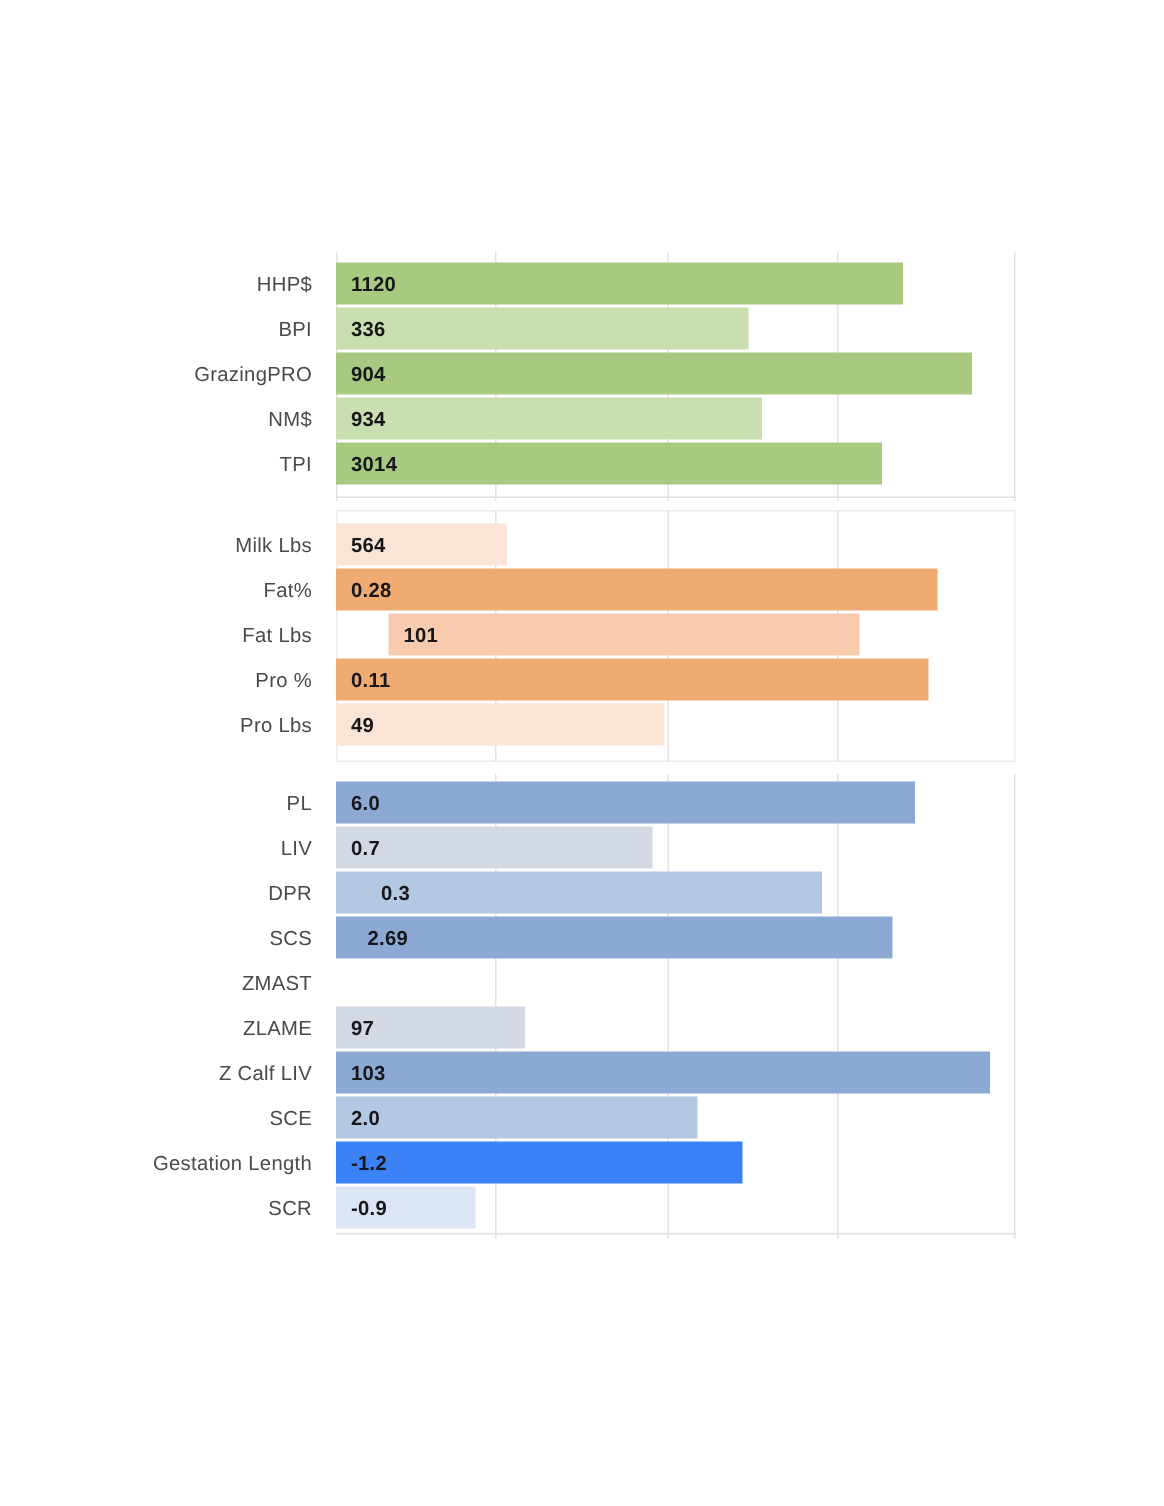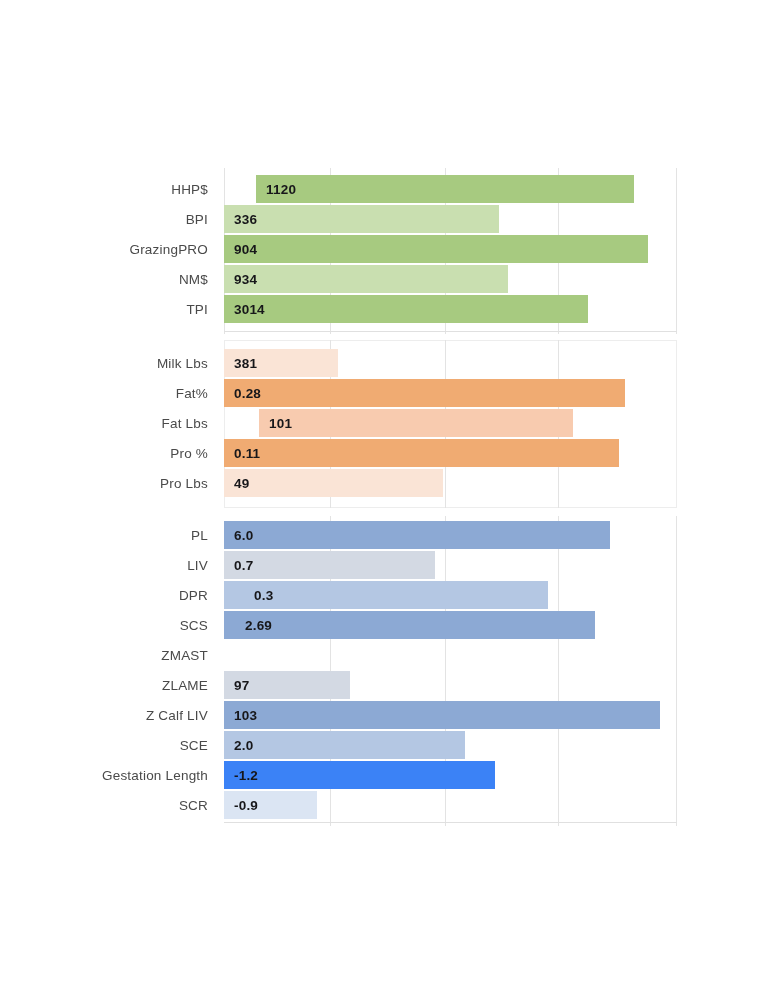--- a/index.html
+++ b/index.html
@@ -73,21 +73,21 @@
         <div class="gridline" style="left:106px;"></div>
         <div class="gridline" style="left:221px;"></div>
         <div class="gridline" style="left:334px;"></div>
         <div class="gridline" style="left:452px;"></div>
       </div>
       <div class="rows">
 
         <div class="row">
           <div class="row-label">HHP$</div>
           <div class="bar-track">
-            <div class="bar" style="width:83.4%;background:#a7ca80;margin-left:32px;">
+            <div class="bar" style="width:83.4%;background:#a7ca80;">
               <span class="bar-value">1120</span>
             </div>
           </div>
         </div>
 
         <div class="row">
           <div class="row-label">BPI</div>
           <div class="bar-track">
             <div class="bar" style="width:60.7%;background:#c9dfb0;text-align:right;">
               <span class="bar-value">336</span>
@@ -134,21 +134,21 @@
         <div class="gridline" style="left:106px;"></div>
         <div class="gridline" style="left:221px;"></div>
         <div class="gridline" style="left:334px;"></div>
       </div>
       <div class="rows">
 
         <div class="row">
           <div class="row-label">Milk Lbs</div>
           <div class="bar-track">
             <div class="bar" style="width:25.2%;background:#fae4d6;">
-              <span class="bar-value">381</span>
+              <span class="bar-value">564</span>
             </div>
           </div>
         </div>
 
         <div class="row">
           <div class="row-label">Fat%</div>
           <div class="bar-track">
             <div class="bar" style="width:88.5%;background:#f0ab72;">
               <span class="bar-value">0.28</span>
             </div>

